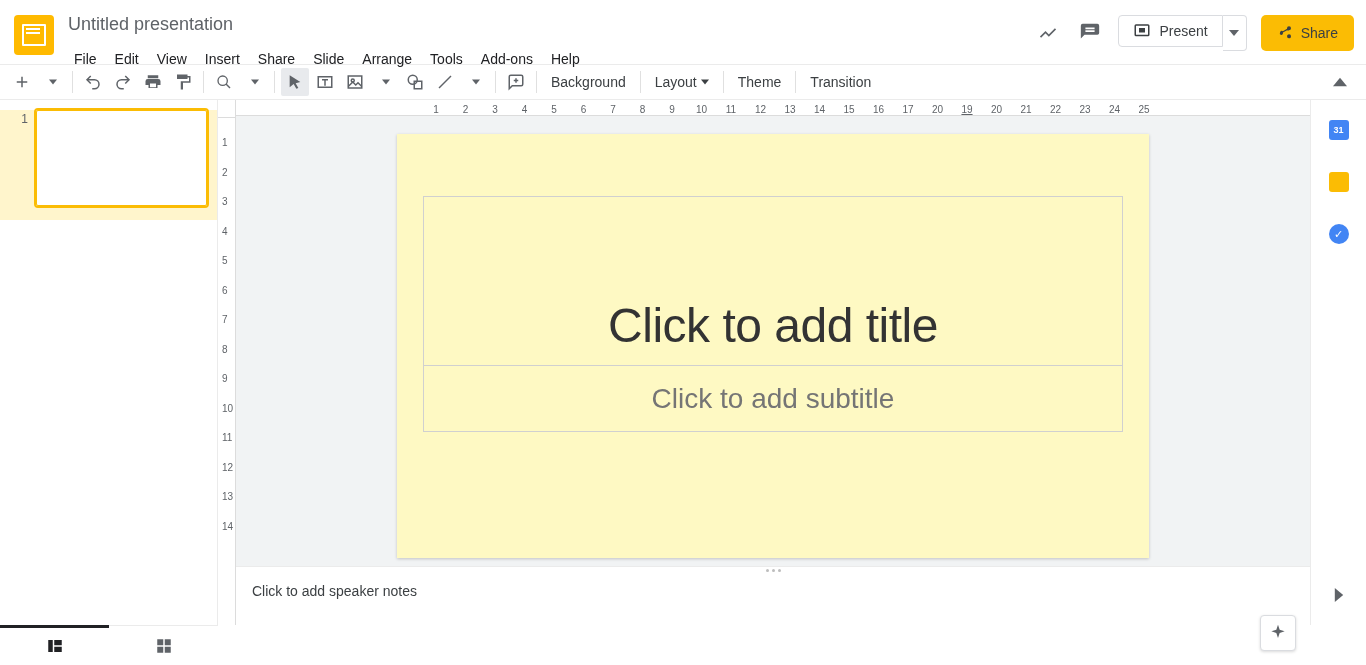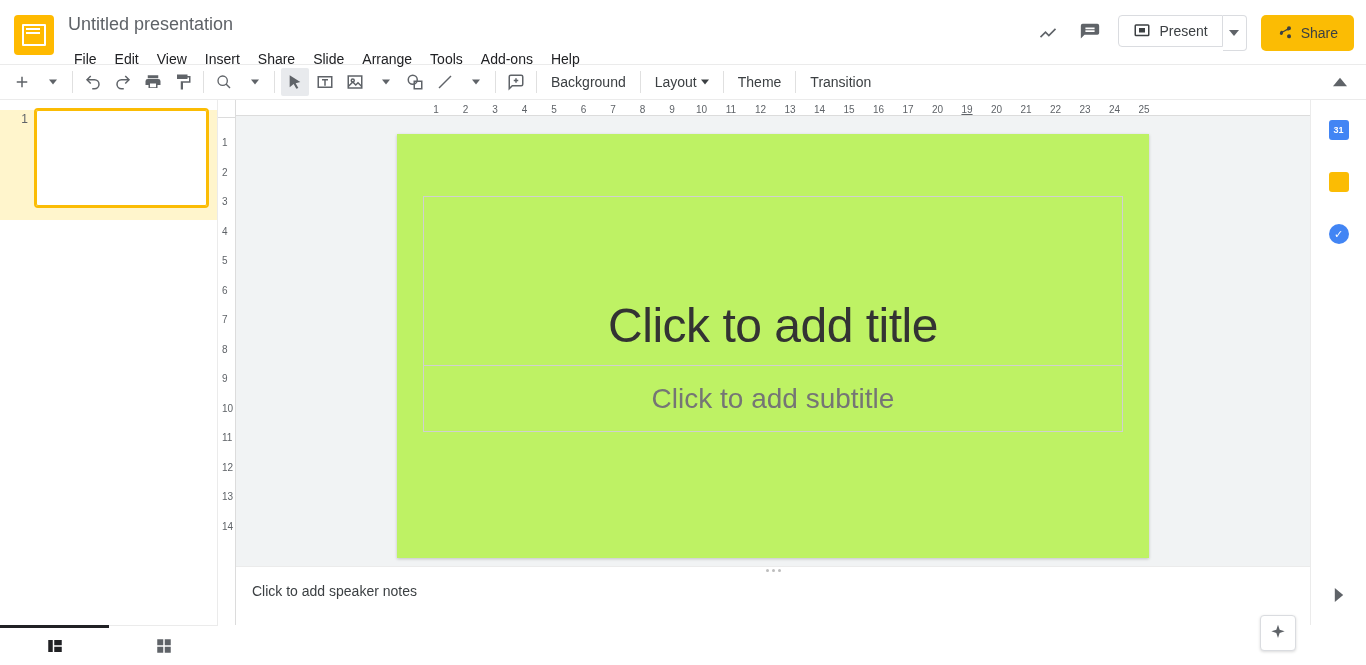--- a/index.html
+++ b/index.html
@@ -37,21 +37,21 @@
 .thumb-wrap { display:flex; gap:8px; padding:0 10px 14px 18px; background:#fff5cc; }
 .thumb-num { font-size:12px; color:#5f6368; padding-top:2px; width:10px; text-align:right;}
 .thumb { flex:1; aspect-ratio: 16/9; background:#fff; border:1px solid #fbbc04; outline:2px solid #fbbc04; border-radius:2px;}
 .canvas-col { flex:1; display:flex; flex-direction:column; background:#f1f3f4; position:relative; overflow:hidden;}
 .ruler-h { height:18px; background:#fff; border-bottom:1px solid #dcdcdc; margin-left:18px; position:relative; font-size:10px; color:#5f6368; overflow:hidden;}
 .ruler-h .tick { position:absolute; top:4px; transform:translateX(-50%);}
 .ruler-corner { position:absolute; left:0; top:0; width:18px; height:18px; background:#fff; border-right:1px solid #dcdcdc; border-bottom:1px solid #dcdcdc;}
 .ruler-v { position:absolute; left:0; top:18px; bottom:0; width:18px; background:#fff; border-right:1px solid #dcdcdc; font-size:10px; color:#5f6368; overflow:hidden;}
 .ruler-v .tick { position:absolute; left:4px; transform:translateY(-50%);}
 .canvas-area { flex:1; margin-left:18px; position:relative; display:flex; align-items:flex-start; justify-content:center; padding:18px 0 8px;}
-.slide { width:752px; height:424px; background:#bef264; box-shadow:0 1px 3px rgba(0,0,0,.2); position:relative;}
+.slide { width:752px; height:424px; background:#fef9c3; box-shadow:0 1px 3px rgba(0,0,0,.2); position:relative;}
 .title-box { position:absolute; left:26px; right:26px; top:62px; height:170px; border:1px solid #d0d0d0;}
 .title-box .ph { position:absolute; inset:0; display:flex; align-items:flex-end; justify-content:center; padding-bottom:12px; font-size:48px; color:#333; font-family:Arial; letter-spacing:-.5px;}
 .subtitle-box { position:absolute; left:26px; right:26px; top:232px; height:66px; border:1px solid #d0d0d0; border-top:none;}
 .subtitle-box .ph { position:absolute; inset:0; display:flex; align-items:center; justify-content:center; font-size:28px; color:#757575;}
 .splitter { height:8px; background:#fff; border-top:1px solid #ebebeb; display:flex; align-items:center; justify-content:center; cursor:row-resize; margin-left:18px;}
 .splitter-dots { display:flex; gap:3px;}
 .splitter-dots span{ width:3px;height:3px;border-radius:50%;background:#bdbdbd;}
 .notes-col{ margin-left:18px; height:56px; background:#fff; padding:10px 16px;}
 .notes-ph{ font-size:14px; color:#3c4043;}
 

